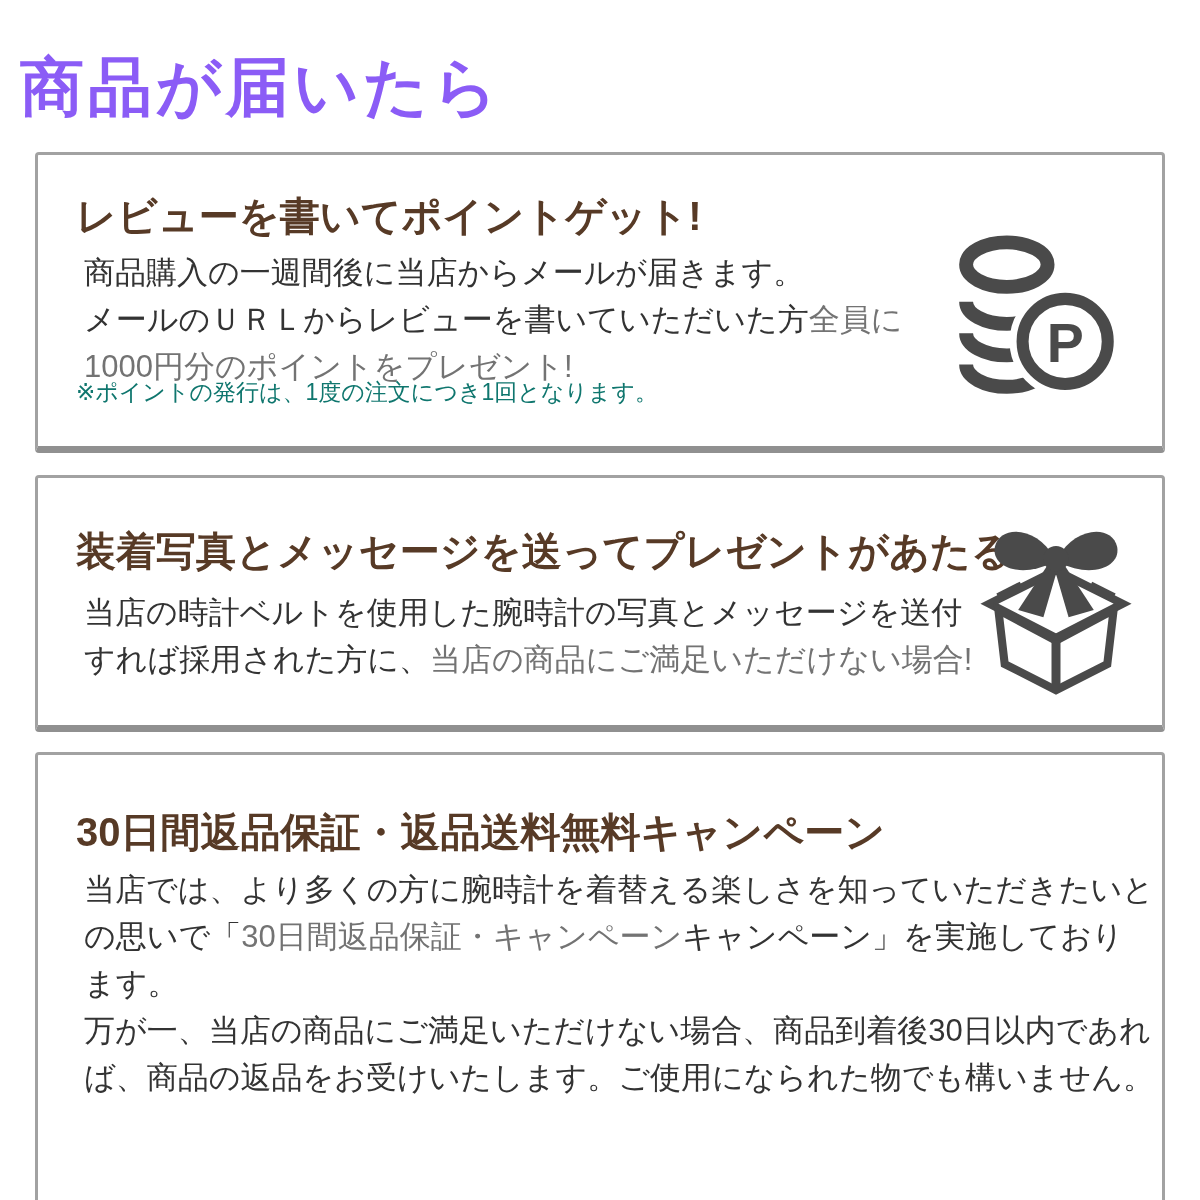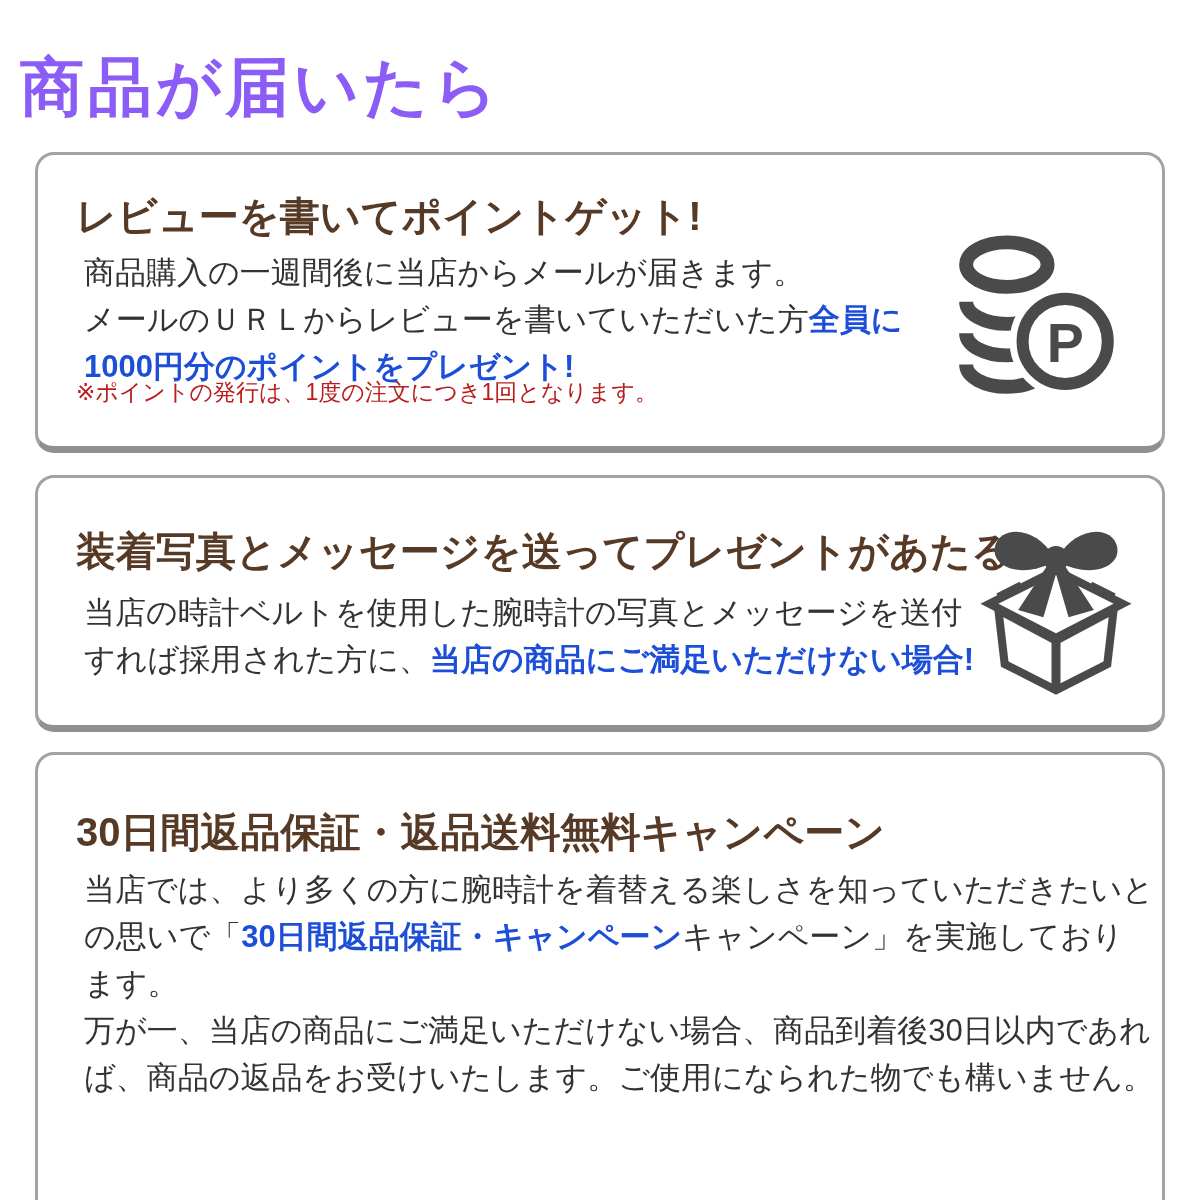--- a/index.html
+++ b/index.html
@@ -7,41 +7,41 @@
     width:1200px;height:1200px;background:#ffffff;position:relative;
     font-family:"Liberation Sans","DejaVu Sans",sans-serif;
     -webkit-font-smoothing:antialiased;
   }
   .page-title{
     position:absolute;top:44px;left:0;width:1200px;text-align:left;
     font-size:64px;font-weight:bold;color:#8b5cf6;letter-spacing:4px;margin:0;padding-left:20px;
   }
   .info-box{
     position:absolute;left:35px;width:1130px;box-sizing:border-box;background:#ffffff;
-    border:3px solid #a2a2a2;border-bottom:7px solid #909090;border-radius:19px;
+    border:3px solid #a2a2a2;border-bottom:7px solid #909090;border-radius:4px;
   }
   .box-review{top:152px;height:301px;}
   .box-photo{top:475px;height:257px;}
   .box-return{top:752px;height:502px;}
   .box-heading{
     position:absolute;left:38px;margin:0;color:#573a26;font-weight:bold;white-space:nowrap;
   }
   .box-review .box-heading{top:34px;font-size:40px;}
   .box-photo  .box-heading{top:46px;font-size:40px;}
   .box-return .box-heading{top:50px;font-size:40px;}
   .body-text{
     position:absolute;left:38px;margin:8px;color:#333333;font-size:31px;
     line-height:47px;white-space:nowrap;
   }
   .box-review .body-text{top:86px;}
   .box-photo  .body-text{top:103px;}
   .box-return .body-text{top:103px;}
-  .em{color:#1d4ed8;font-weight:bold;}
+  .em{color:#737373;font-weight:normal;}
   .note{
-    position:absolute;left:38px;top:222px;margin:0;color:#b91c1c;
+    position:absolute;left:38px;top:222px;margin:0;color:#0f766e;
     font-size:23px;font-weight:500;white-space:nowrap;
   }
   .icon-wrap{position:absolute;}
   .coin-icon-wrap{top:80px;right:45px;width:162px;height:162px;}
   .gift-icon-wrap{top:24px;right:25px;width:162px;height:198px;}
   svg{display:block;}
 </style>
 </head>
 <body>
 

